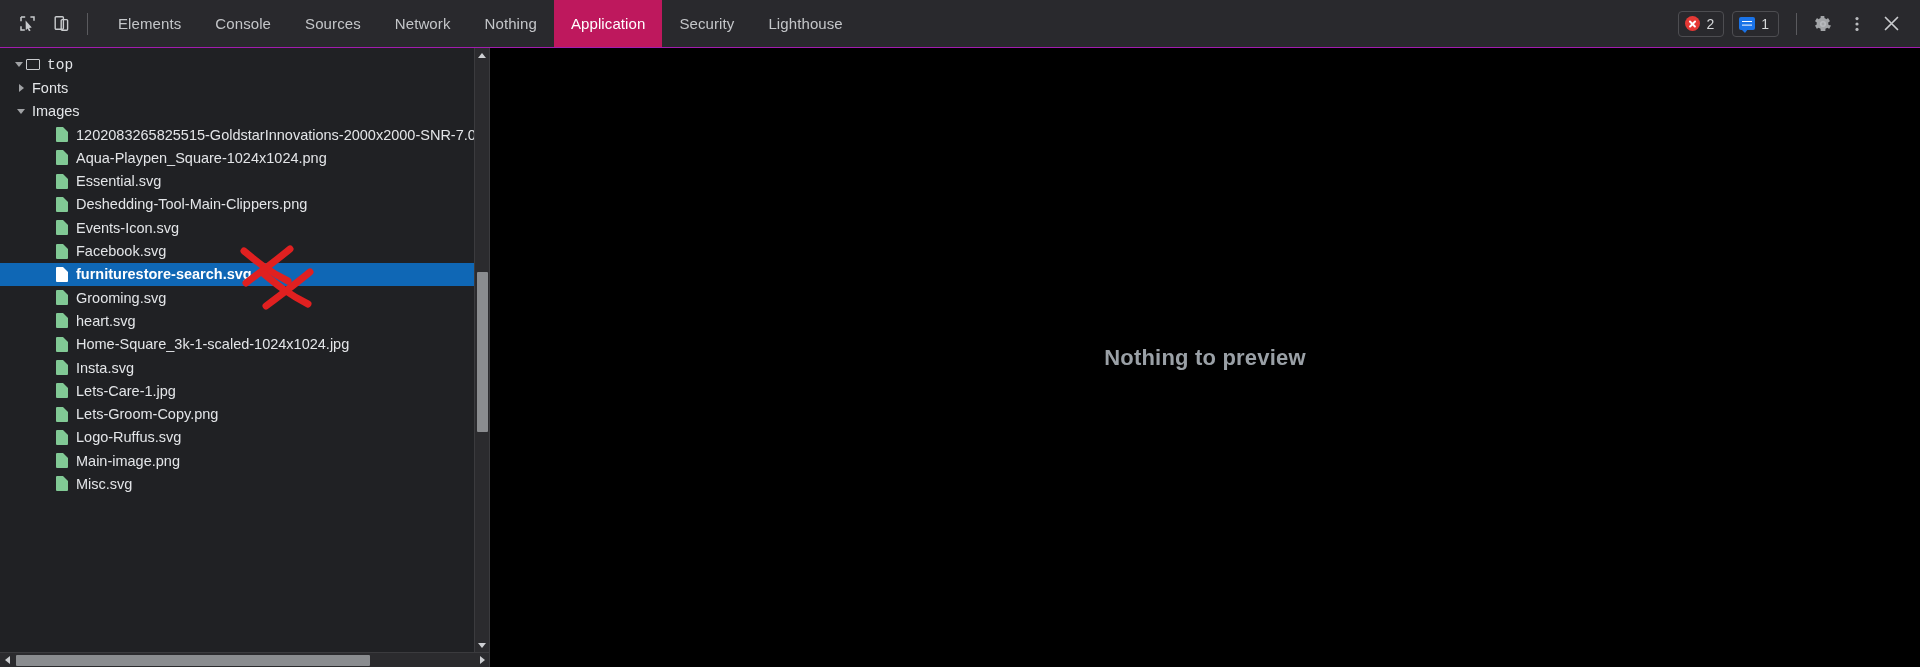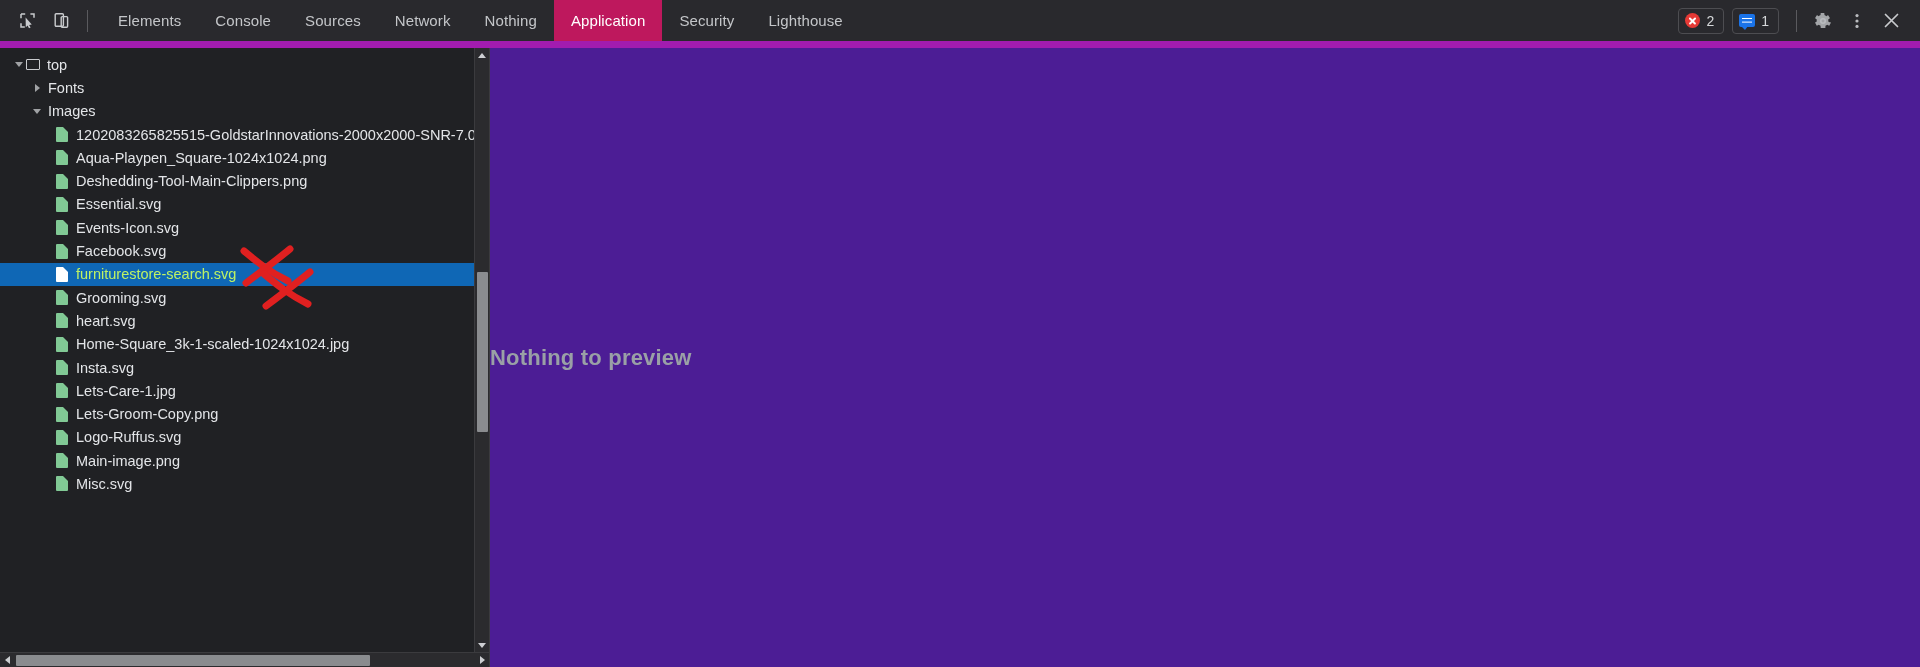--- a/index.html
+++ b/index.html
@@ -20,21 +20,21 @@
     background: #202124;
     display: flex;
     flex-direction: column;
   }
 
   
   .toolbar {
     height: 48px;
     min-height: 48px;
     background: #29292d;
-    border-bottom: 7px solid #a21caf;
+    border-bottom: 1px solid #a21caf;
     display: flex;
     align-items: stretch;
     position: relative;
     z-index: 5;
   }
 
   .toolbar-left {
     display: flex;
     align-items: center;
     padding-left: 10px;
@@ -187,21 +187,22 @@
     display: flex;
     align-items: center;
     font-size: 14.5px;
     color: #e3e5e8;
     white-space: nowrap;
     cursor: pointer;
     padding-right: 4px;
   }
   .trow.selected {
     background: #0f67b5;
-    color: #bef264;
+    color: #ffffff;
+    font-weight: bold;
   }
 
   .twist {
     width: 14px;
     min-width: 14px;
     display: flex;
     align-items: center;
     justify-content: center;
     font-size: 0;
   }
@@ -241,22 +242,22 @@
     top: 0; right: 0;
     border-left: 5px solid transparent;
     border-top: 5px solid #202124;
   }
   .trow.selected .doc-icon { background: #ffffff; }
   .trow.selected .doc-icon::after { border-top-color: #0f67b5; }
 
   .tlabel { overflow: hidden; }
 
   
-  .lvl0 { padding-left: 12px; }
-  .lvl1 { padding-left: 30px; }
+  .lvl0 { padding-left: 12px; font-family: Liberation Mono, monospace; }
+  .lvl1 { padding-left: 14px; }
   .lvl2 { padding-left: 56px; }
 
   
   .vscroll {
     position: absolute;
     right: 0; top: 0; bottom: 0;
     width: 15px;
     background: #2b2b2e;
     border-left: 1px solid #3b3b3e;
   }
@@ -323,23 +324,24 @@
     top: 2px;
     height: 11px;
     background: #8a8c8f;
     border-radius: 1px;
     cursor: pointer;
   }
 
   
   .preview-panel {
     flex: 1;
-    background: #4c1d95;
-    display: flex;
-    align-items: center;
+    background: #000000;
+    display: flex;
+    align-items: center;
+    justify-content: center;
   }
   .preview-msg {
     font-size: 22px;
     font-weight: bold;
     color: #9aa0a6;
     letter-spacing: 0.2px;
   }
 
   
   .annot {
@@ -472,25 +474,25 @@
           <div class="trow lvl2">
             <span class="doc-icon"></span>
             <span class="tlabel">1202083265825515-GoldstarInnovations-2000x2000-SNR-7.01-</span>
           </div>
           <div class="trow lvl2">
             <span class="doc-icon"></span>
             <span class="tlabel">Aqua-Playpen_Square-1024x1024.png</span>
           </div>
           <div class="trow lvl2">
             <span class="doc-icon"></span>
+            <span class="tlabel">Essential.svg</span>
+          </div>
+          <div class="trow lvl2">
+            <span class="doc-icon"></span>
             <span class="tlabel">Deshedding-Tool-Main-Clippers.png</span>
-          </div>
-          <div class="trow lvl2">
-            <span class="doc-icon"></span>
-            <span class="tlabel">Essential.svg</span>
           </div>
           <div class="trow lvl2">
             <span class="doc-icon"></span>
             <span class="tlabel">Events-Icon.svg</span>
           </div>
           <div class="trow lvl2">
             <span class="doc-icon"></span>
             <span class="tlabel">Facebook.svg</span>
           </div>
           <div class="trow lvl2 selected">

